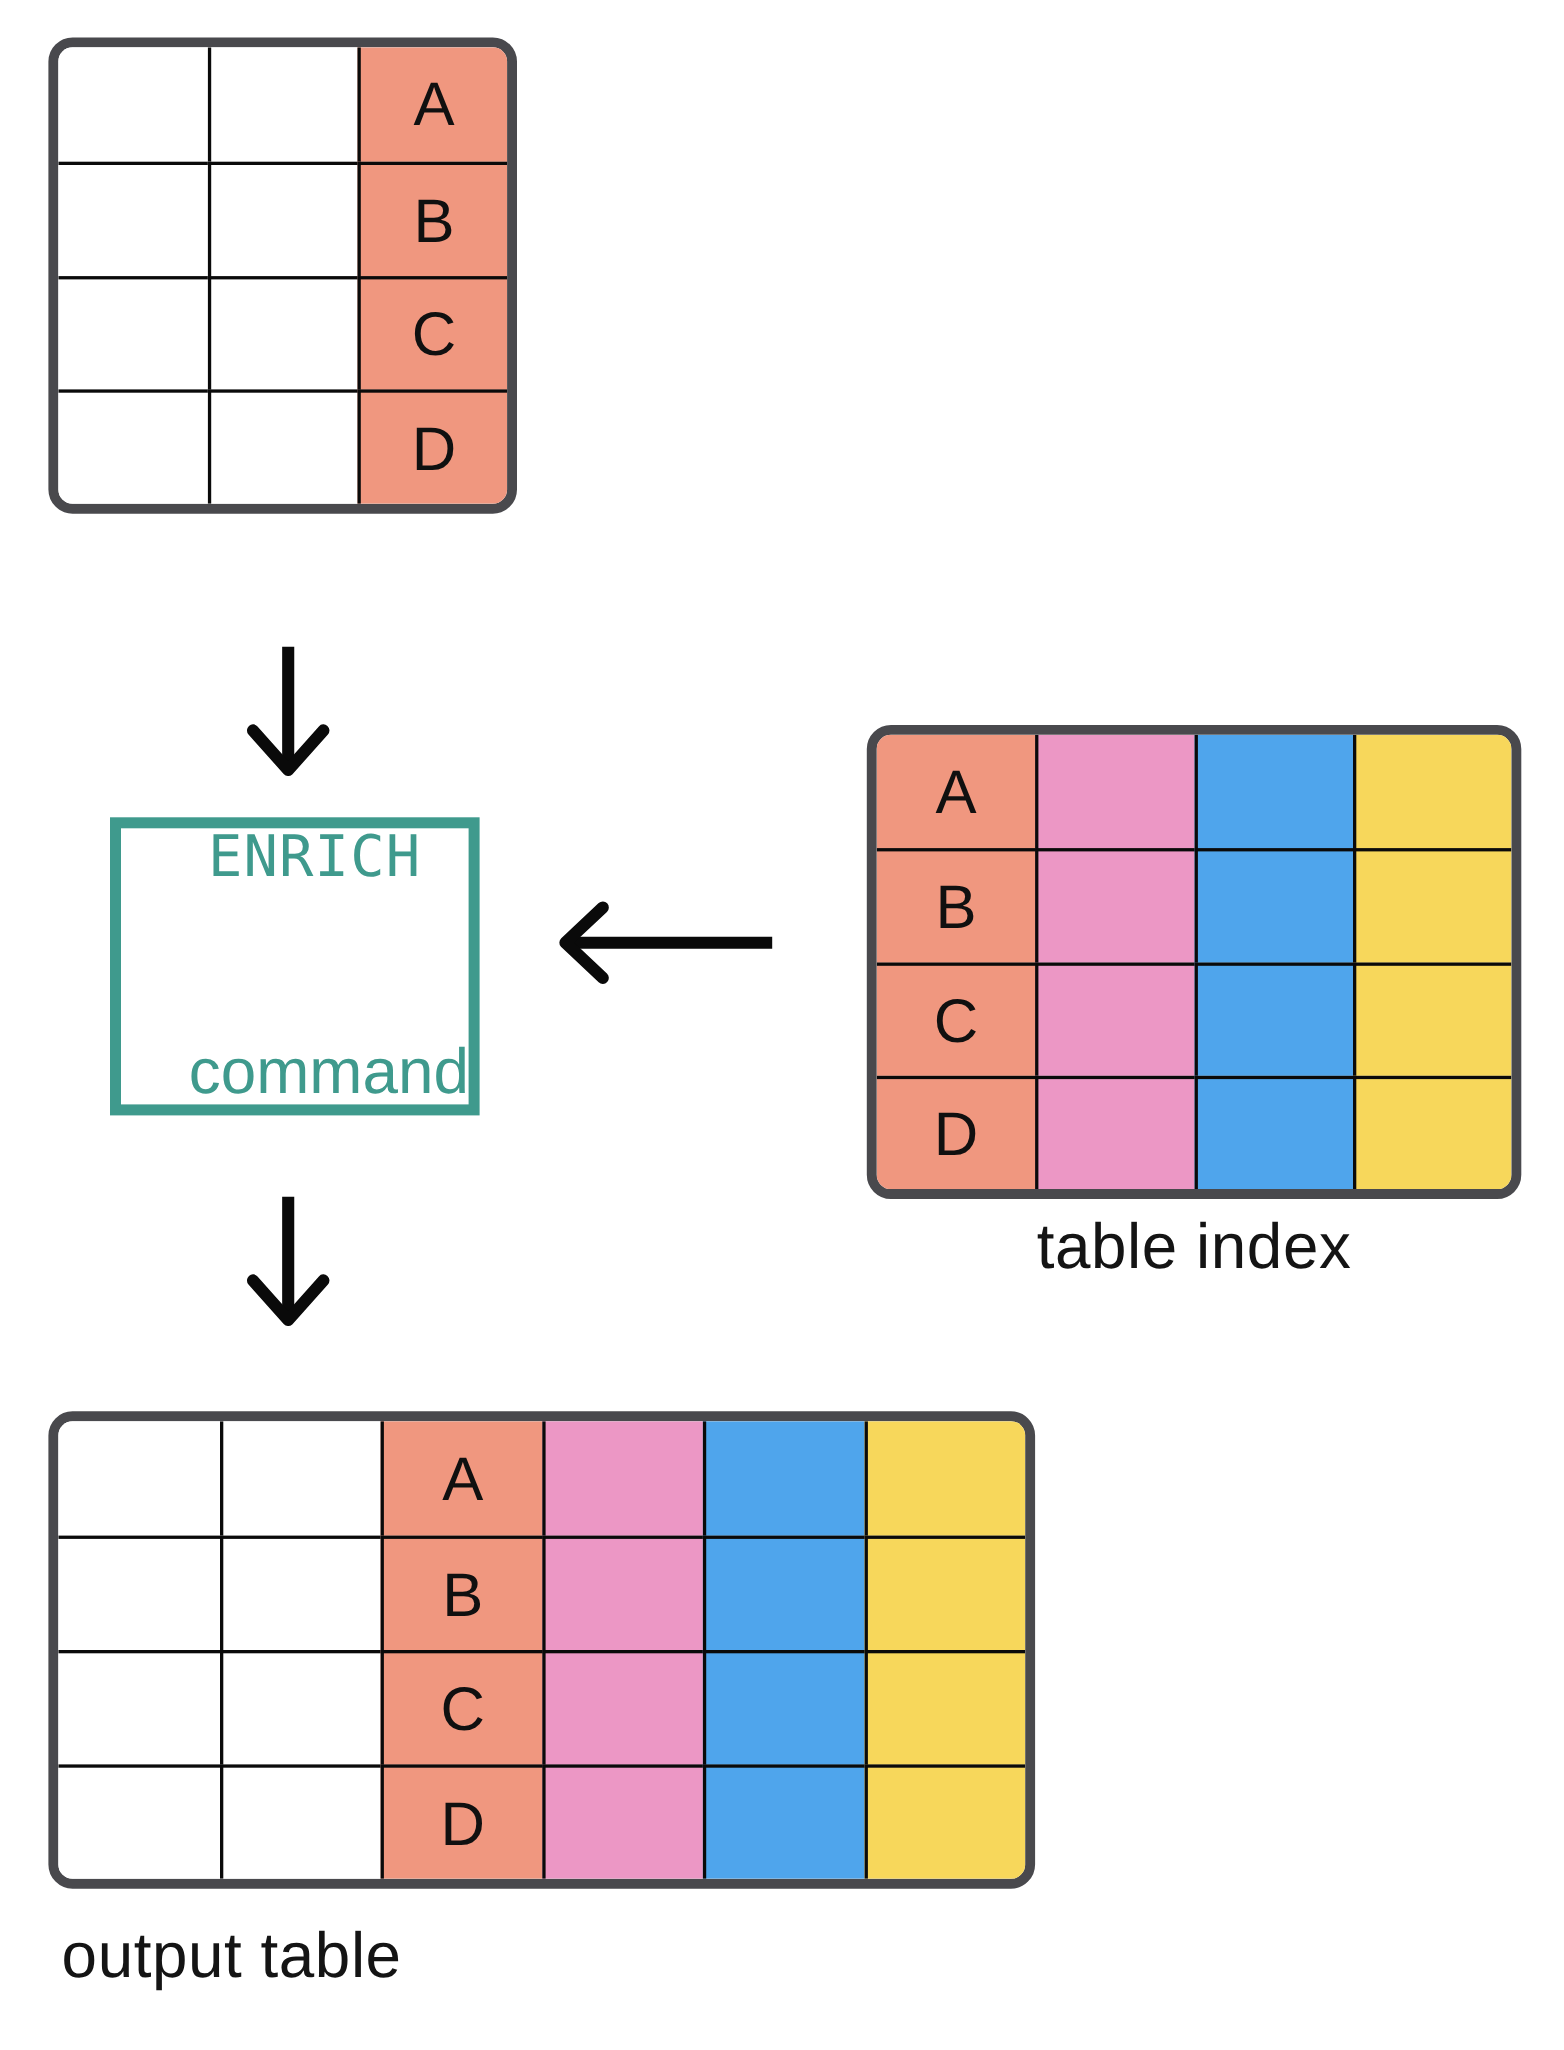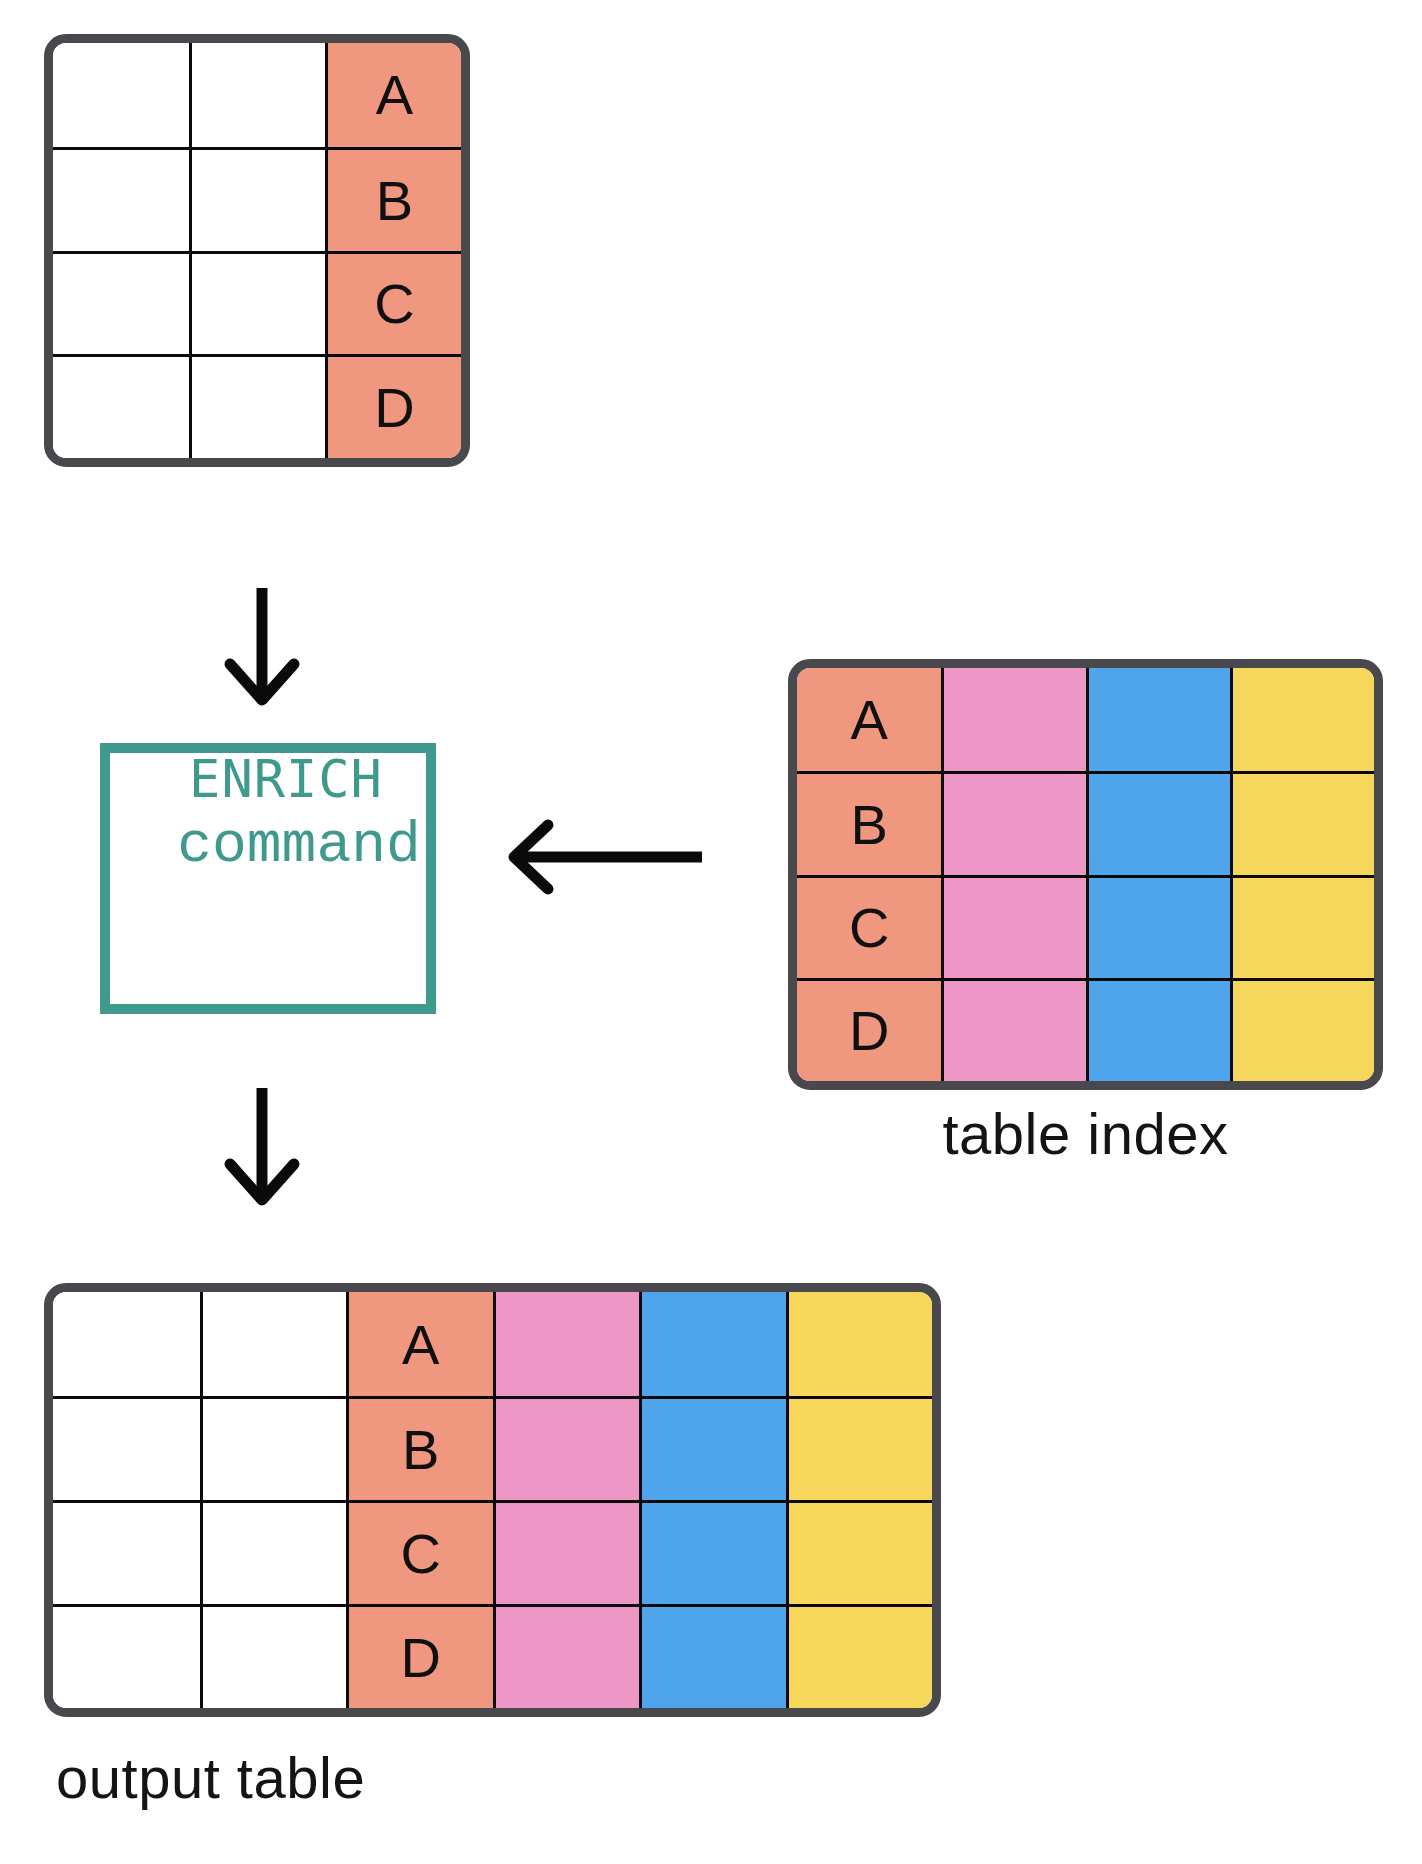--- a/index.html
+++ b/index.html
@@ -61,33 +61,33 @@
   .command-box {
     position: absolute;
     left: 100px; top: 743px;
     width: 336px; height: 271px;
     box-sizing: border-box;
     border: 10px solid var(--teal);
     background: #ffffff;
     display: flex;
     flex-direction: column;
     align-items: center;
-    justify-content: flex-start;
+    justify-content: space-between;
     gap: 12px;
     padding-left: 36px;
   }
   .cmd-keyword {
     font-family: "DejaVu Sans Mono", "Liberation Mono", monospace;
     font-size: 52px;
     color: var(--teal);
     letter-spacing: 1px;
     line-height: 1;
   }
   .cmd-word {
-    font-family: Liberation Mono, monospace;
+    font-family: Liberation Sans, sans-serif;
     font-size: 58px;
     color: var(--teal);
     line-height: 1;
     margin-left: 26px;
   }
 
   
   .arrow { position: absolute; color: var(--arrow); }
   .arrow-down-1 { left: 217px; top: 584px;  width: 90px;  height: 128px; }
   .arrow-down-2 { left: 217px; top: 1084px; width: 90px;  height: 128px; }

